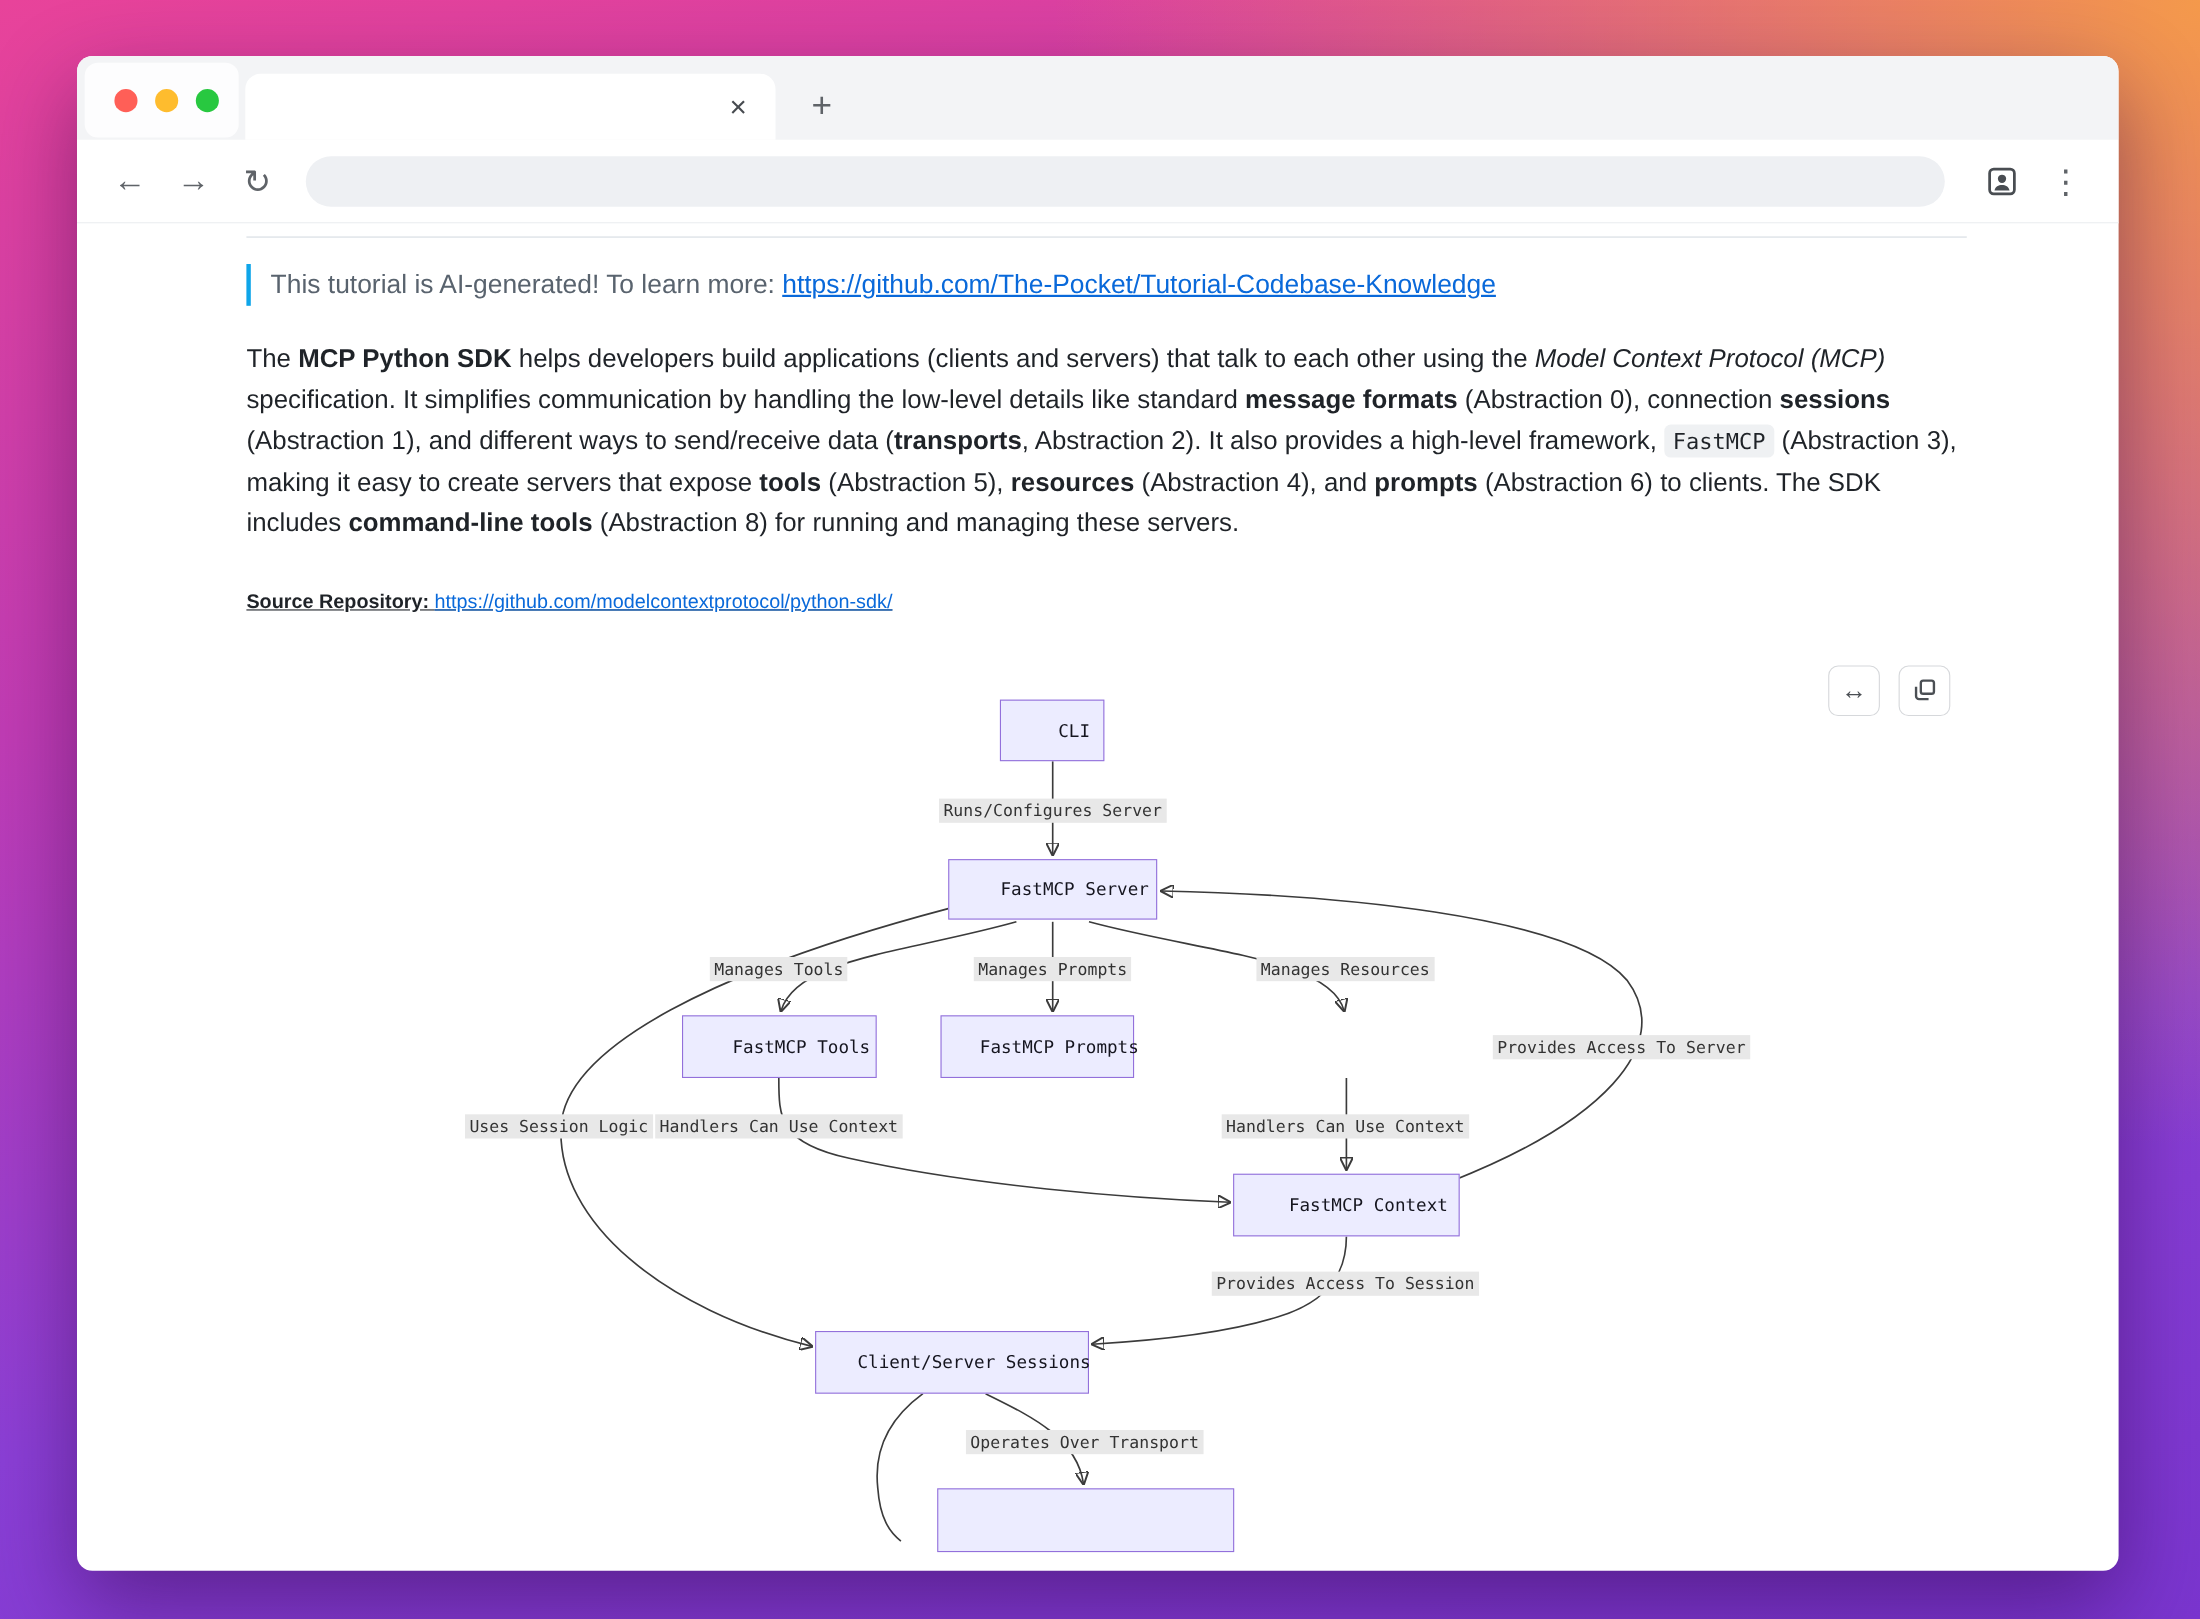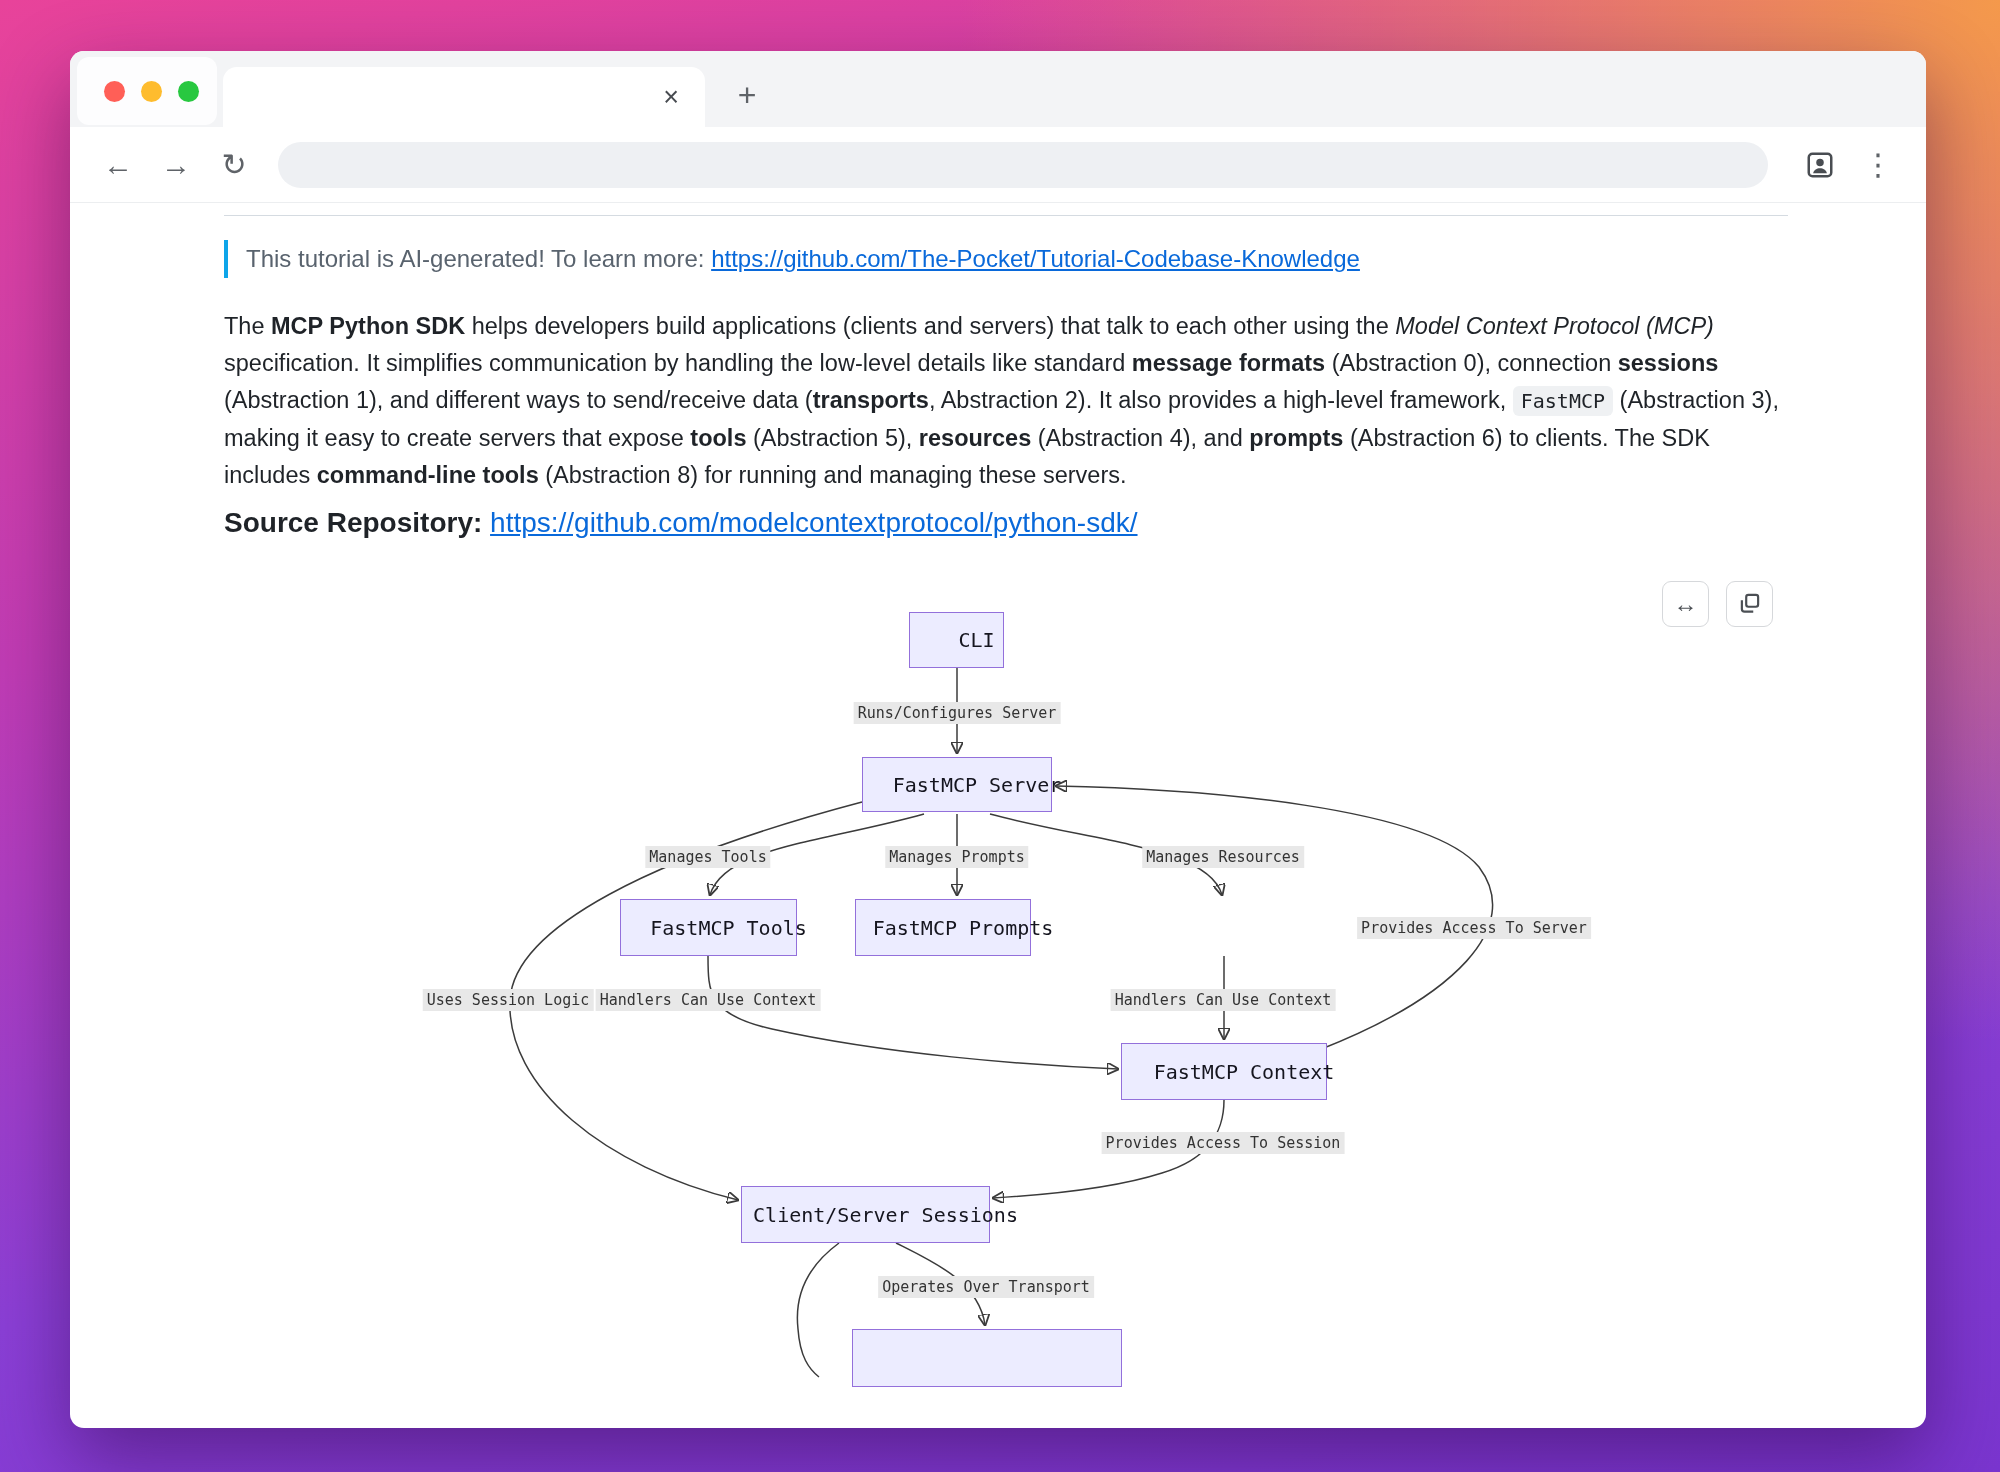--- a/index.html
+++ b/index.html
@@ -73,29 +73,29 @@
   blockquote.callout {
     margin:24px 0 0; padding:2px 0 2px 18px; border-left:4px solid #0ea5e9;
     font-size:24px; line-height:34px; color:#59636e;
   }
   a.link { color:#0969da; text-decoration:underline; cursor:pointer; }
   p.intro { margin:30px 0 0; font-size:23.5px; line-height:37px; }
   p.intro code, .code-chip {
     font-family:"DejaVu Sans Mono", monospace; font-size:20px;
     background:#eff1f3; border-radius:6px; padding:3px 8px;
   }
-  p.source { margin:13px 0 0; font-size:28px; line-height:32px; }
+  p.source { margin:37px 0 0; font-size:18px; line-height:32px;text-decoration:underline; }
   
   .diagram { position:relative; margin:28px 0 0; width:1566px; height:820px; }
   .edges { position:absolute; left:0; top:0; z-index:1; }
   .edges path { fill:none; stroke:#3b3b3b; stroke-width:1.5; }
   .node {
     position:absolute; z-index:2; background:#ececff; border:1px solid #9370db;
     display:flex; align-items:center; justify-content:center;
-    font-family:"DejaVu Sans Mono", monospace; font-size:20px; color:#15151f;
+    font-family:"DejaVu Sans Mono", monospace; font-size:16px; color:#15151f;
     white-space:nowrap;
     padding-left:40px;
   }
   .elabel {
     position:absolute; z-index:3; transform:translate(-50%,-50%);
     background:#e8e8e8; color:#333; padding:2px 4px; white-space:nowrap;
     font-family:"DejaVu Sans Mono", monospace; font-size:15px;
   }
   .diagram-tools { position:absolute; top:14px; right:17px; display:flex; gap:17px; z-index:4; }
   .tool-btn {

